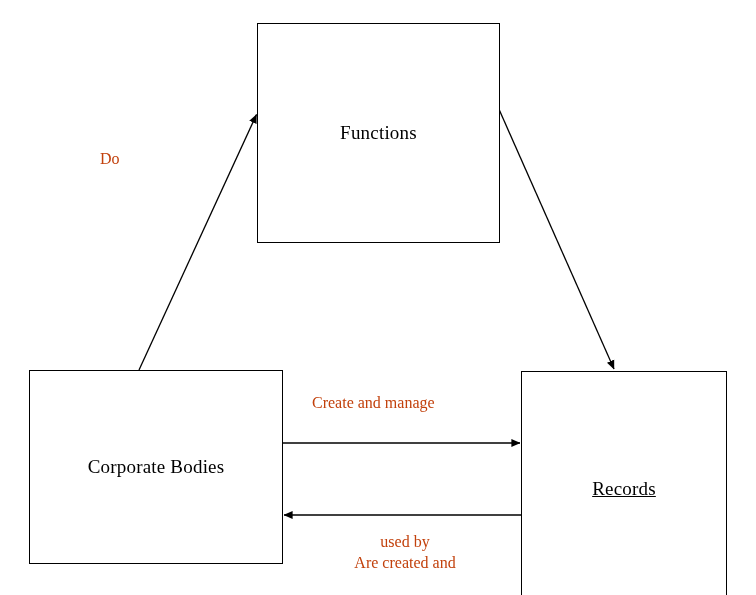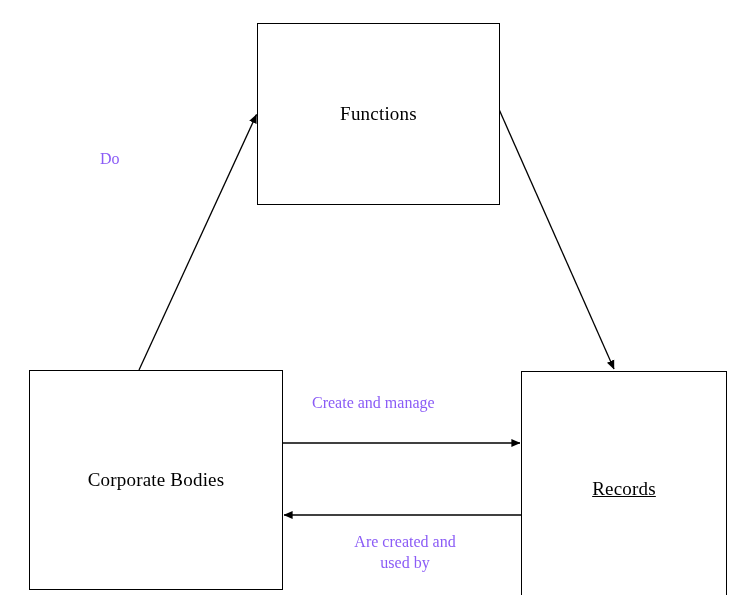--- a/index.html
+++ b/index.html
@@ -39,37 +39,37 @@
     font-size: 19px;
     line-height: 1.1;
     letter-spacing: 0.2px;
     white-space: nowrap;
   }
   .edge-label {
     position: absolute;
     font-size: 16px;
     line-height: 21px;
     white-space: nowrap;
-    color: #8b5cf6;
+    color: #c2410c;
   }
   .edge-label.centered {
     text-align: center;
     white-space: normal;
   }
   #box-functions {
     left: 257px;
     top: 23px;
     width: 243px;
-    height: 182px;
+    height: 220px;
   }
   #box-corporate-bodies {
     left: 29px;
     top: 370px;
     width: 254px;
-    height: 220px;
+    height: 194px;
   }
   #box-records {
     left: 521px;
     top: 371px;
     width: 206px;
     height: 236px;
     text-decoration: underline;
   }
   #label-do {
     left: 100px;
@@ -121,17 +121,17 @@
   <div class="entity-box" id="box-records">
     <span class="entity-label">Records</span>
   </div>
 
   <div class="edge-label" id="label-do">Do</div>
 
 
   <div class="edge-label" id="label-create-and-manage">Create and manage</div>
 
   <div class="edge-label centered" id="label-are-created-used-by">
+    <div>used by</div>
     <div>Are created and</div>
-    <div>used by</div>
   </div>
 
 </div>
 
 </body></html>

